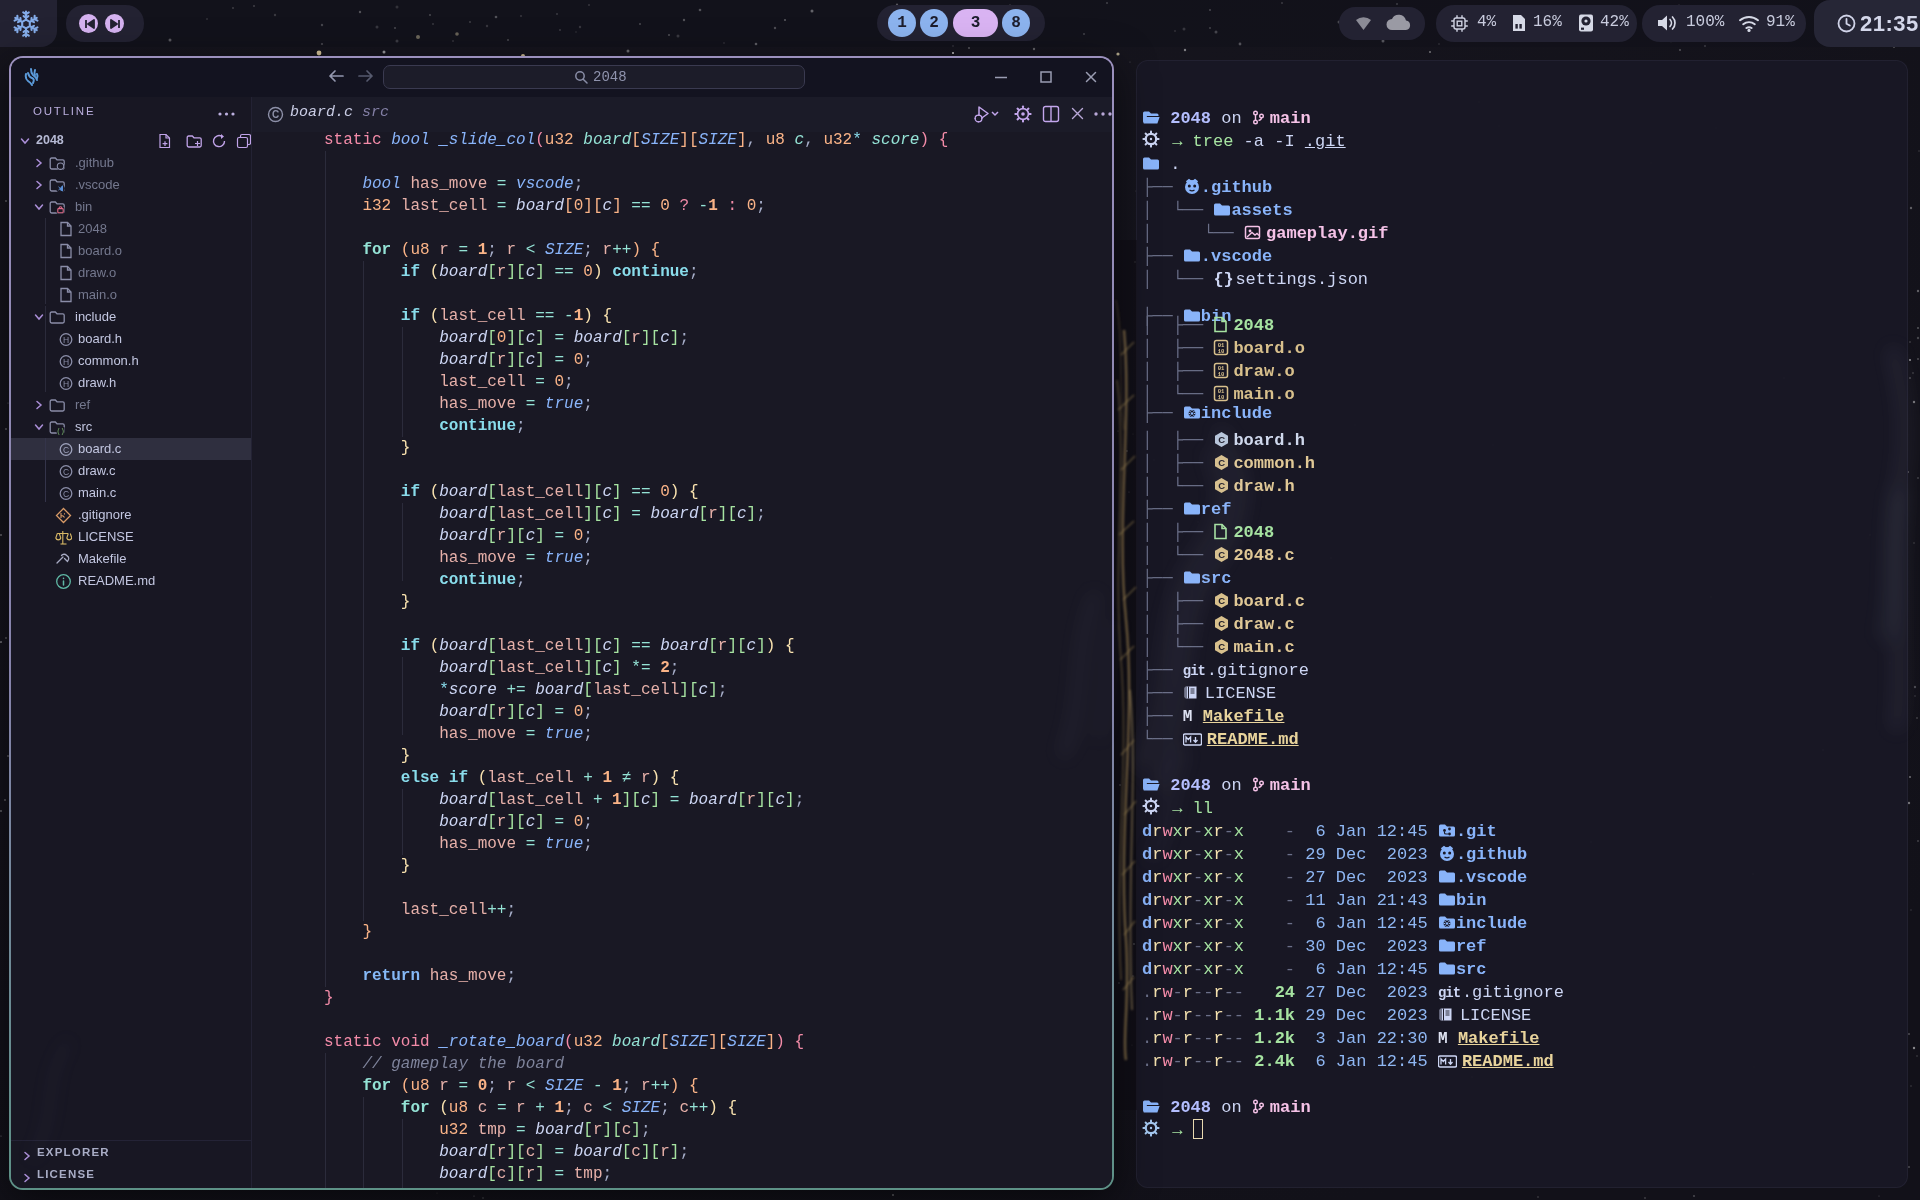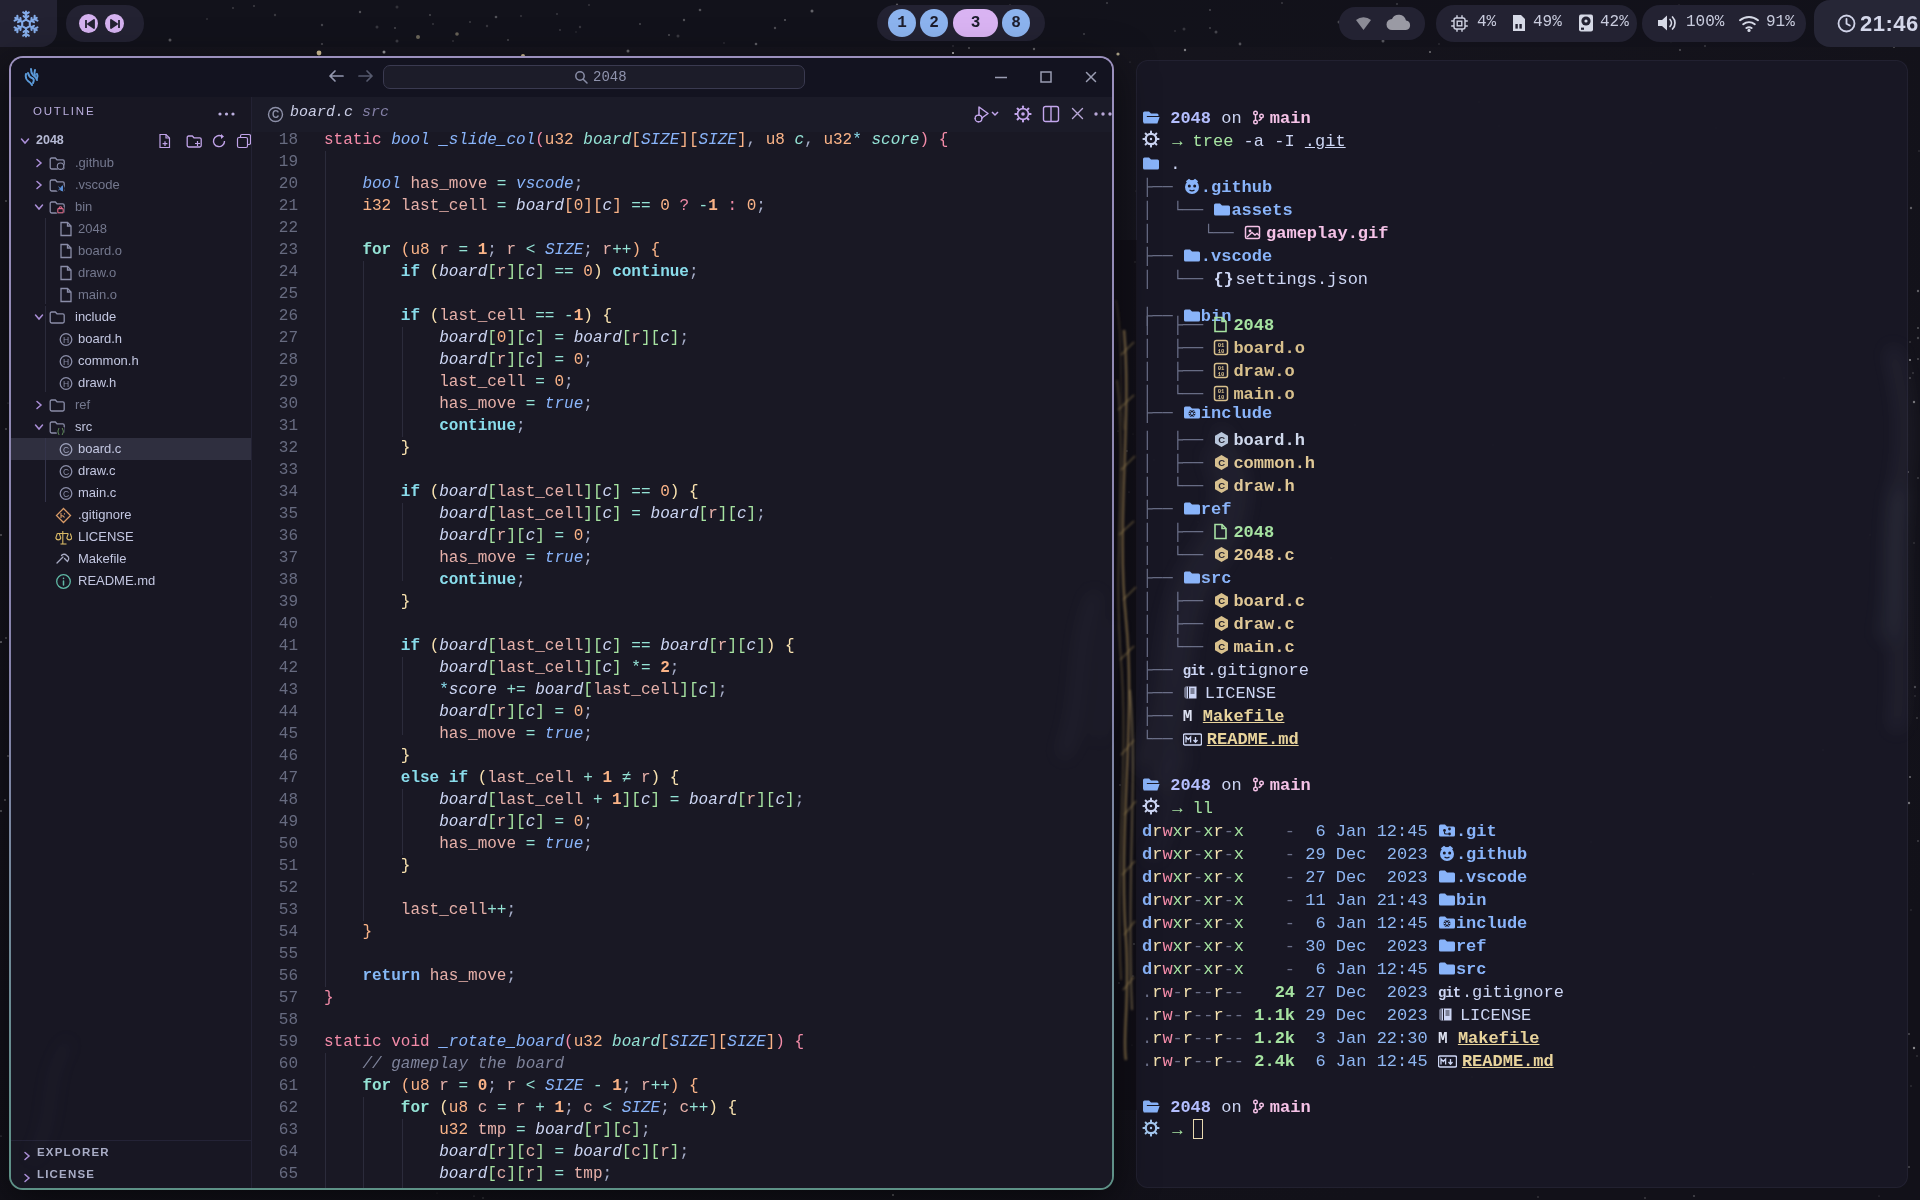--- a/index.html
+++ b/index.html
@@ -300,21 +300,21 @@
  <rect x="4" y="4" width="11" height="11" rx="2"></rect>
     <rect x="7.2" y="7.2" width="4.6" height="4.6"></rect>
  <path d="M7 4 V1.2 M12 4 V1.2 M7 15 V17.8 M12 15 V17.8 M4 7 H1.2 M4 12 H1.2 M15 7 H17.8 M15 12 H17.8"></path>
   </svg>
 <div class="bartxt" style="left:1477px">4%</div>
 <svg style="position:absolute;left:1510px;top:13px;z-index:3" width="17" height="20" viewBox="0 0 17 20">
  <path d="M3 2 H11 L15 6 V18 H3 Z" fill="#d6d9e6"></path>
     <rect x="5.4" y="11" width="2.4" height="4.6" fill="#232232"></rect>
     <rect x="9.4" y="11" width="2.4" height="4.6" fill="#232232"></rect>
   </svg>
-<div class="bartxt" style="left:1533px">49%</div>
+<div class="bartxt" style="left:1533px">16%</div>
 <svg style="position:absolute;left:1577px;top:13px;z-index:3" width="18" height="20" viewBox="0 0 18 20">
  <rect x="2" y="1.5" width="14" height="17" rx="2" fill="#d6d9e6"></rect>
  <circle cx="9" cy="8" r="4.6" fill="#232232"></circle>
     <circle cx="9" cy="8" r="1.6" fill="#d6d9e6"></circle>
  <rect x="4" y="14.6" width="3" height="2.2" fill="#232232"></rect>
   </svg>
 <div class="bartxt" style="left:1600px">42%</div>
 <div id="volpill" class="pill"></div>
 <svg style="position:absolute;left:1656px;top:13px;z-index:3" width="22" height="20" viewBox="0 0 22 20">
  <path d="M2 7 H6 L11 2.5 V17.5 L6 13 H2 Z" fill="#d6d9e6"></path>
@@ -328,21 +328,21 @@
  <path d="M8.4 13 A5 5 0 0 1 13.6 13" stroke-width="2"></path>
     </g>
  <circle cx="11" cy="15.4" r="1.6" fill="#d6d9e6"></circle>
   </svg>
 <div class="bartxt" style="left:1766px">91%</div>
 <div id="clock"></div>
 <svg style="position:absolute;left:1837px;top:14px;z-index:3" width="19" height="19" viewBox="0 0 19 19">
  <circle cx="9.5" cy="9.5" r="8" fill="none" stroke="#d0d3e8" stroke-width="1.8"></circle>
  <path d="M9.5 5 V9.7 L12.8 11.5" stroke="#d0d3e8" stroke-width="1.8" fill="none" stroke-linecap="round"></path>
   </svg>
-<div style="position:absolute;left:1860px;top:11px;z-index:3;color:#d4d7ea;font-size:22px;font-weight:bold;letter-spacing:0.5px">21:46</div>
+<div style="position:absolute;left:1860px;top:11px;z-index:3;color:#d4d7ea;font-size:22px;font-weight:bold;letter-spacing:0.5px">21:35</div>
 <div id="term"></div>
 <div class="tl" style="top:107px"><span style="display:inline-block;width:18px"><svg width="18" height="17" viewBox="0 0 18 17" style="vertical-align:-3px">
         <path d="M1 4 A1.5 1.5 0 0 1 2.5 2.5 H7 L9 4.5 H15 A1.5 1.5 0 0 1 16.5 6 V7 H5 L2.8 14 H2.5 A1.5 1.5 0 0 1 1 12.5 Z" fill="#89b4fa"></path>
         <path d="M3.6 8 H17.6 L15.4 14.5 H1.6 Z" fill="#89b4fa"></path>
       </svg></span> <span style="color:#b4befe;font-weight:bold">2048</span> on <span style="display:inline-block;width:18px"><svg width="13" height="17" viewBox="0 0 13 17" style="vertical-align:-3px">
         <circle cx="3.5" cy="4" r="1.8" fill="none" stroke="#f5c2e7" stroke-width="1.4"></circle>
         <circle cx="9.5" cy="7" r="1.8" fill="none" stroke="#f5c2e7" stroke-width="1.4"></circle>
         <circle cx="3.5" cy="13" r="1.8" fill="none" stroke="#f5c2e7" stroke-width="1.4"></circle>
         <path d="M3.5 5.8 V11.2 M9.5 8.8 Q9.5 11 6.5 11.5" stroke="#f5c2e7" stroke-width="1.4" fill="none"></path>
       </svg></span><span style="color:#f5c2e7;font-weight:bold">main</span></div>
@@ -755,68 +755,20 @@
       </div>
 <div class="guide" style="left:313.5px;top:93px;height:836px"></div>
 <div class="guide" style="left:313.5px;top:995px;height:137px"></div>
 <div class="guide" style="left:352px;top:203px;height:660px"></div>
 <div class="guide" style="left:352px;top:1039px;height:93px"></div>
 <div class="guide" style="left:390.5px;top:269px;height:110px"></div>
 <div class="guide" style="left:390.5px;top:445px;height:78px"></div>
 <div class="guide" style="left:390.5px;top:599px;height:78px"></div>
 <div class="guide" style="left:390.5px;top:731px;height:66px"></div>
 <div class="guide" style="left:390.5px;top:1061px;height:71px"></div>
-<pre class="ln" style="left:250px;top:71px;width:37px;text-align:right;color:#676b80">18
-19
-20
-21
-22
-23
-24
-25
-26
-27
-28
-29
-30
-31
-32
-33
-34
-35
-36
-37
-38
-39
-40
-41
-42
-43
-44
-45
-46
-47
-48
-49
-50
-51
-52
-53
-54
-55
-56
-57
-58
-59
-60
-61
-62
-63
-64
-65</pre>
 <pre class="ln" style="left:313px;top:71px;color:#cdd6f4"><span style="color:#f38ba8">static</span> <span style="color:#89b4fa" class="it">bool</span> <span style="color:#89b4fa" class="it">_slide_col</span><span style="color:#f38ba8">(</span><span style="color:#fab387">u32</span> <span style="color:#94e2d5" class="it">board</span><span style="color:#fab387">[</span><span style="color:#89b4fa" class="it">SIZE</span><span style="color:#fab387">]</span><span style="color:#fab387">[</span><span style="color:#89b4fa" class="it">SIZE</span><span style="color:#fab387">]</span><span style="color:#a6adc8">,</span> <span style="color:#fab387">u8</span> <span style="color:#94e2d5" class="it">c</span><span style="color:#a6adc8">,</span> <span style="color:#fab387">u32</span><span style="color:#89dceb">*</span> <span style="color:#94e2d5" class="it">score</span><span style="color:#f38ba8">)</span> <span style="color:#f38ba8">{</span>
 
     <span style="color:#89b4fa" class="it">bool</span> <span style="color:#e6b0a9">has_move</span> <span style="color:#94e2d5">=</span> <span style="color:#89b4fa" class="it">vscode</span><span style="color:#a6adc8">;</span>
     <span style="color:#fab387">i32</span> <span style="color:#e6b0a9">last_cell</span> <span style="color:#94e2d5">=</span> <span style="color:#cdd6f4" class="it">board</span><span style="color:#fab387">[</span><span style="color:#fab387">0</span><span style="color:#fab387">]</span><span style="color:#fab387">[</span><span style="color:#cdd6f4" class="it">c</span><span style="color:#fab387">]</span> <span style="color:#94e2d5">==</span> <span style="color:#fab387">0</span> <span style="color:#f38ba8">?</span> <span style="color:#94e2d5">-</span><span style="color:#fab387" class="bd">1</span> <span style="color:#f38ba8">:</span> <span style="color:#fab387">0</span><span style="color:#a6adc8">;</span>
 
     <span style="color:#94e2d5" class="bd">for</span> <span style="color:#fab387">(</span><span style="color:#fab387">u8</span> <span style="color:#e6b0a9">r</span> <span style="color:#94e2d5">=</span> <span style="color:#fab387" class="bd">1</span><span style="color:#a6adc8">;</span> <span style="color:#e6b0a9">r</span> <span style="color:#94e2d5">&lt;</span> <span style="color:#89b4fa" class="it">SIZE</span><span style="color:#a6adc8">;</span> <span style="color:#e6b0a9">r</span><span style="color:#94e2d5">++</span><span style="color:#fab387">)</span> <span style="color:#fab387">{</span>
         <span style="color:#89dceb" class="bd">if</span> <span style="color:#f9e2af">(</span><span style="color:#cdd6f4" class="it">board</span><span style="color:#a6e3a1">[</span><span style="color:#e6b0a9">r</span><span style="color:#a6e3a1">]</span><span style="color:#a6e3a1">[</span><span style="color:#cdd6f4" class="it">c</span><span style="color:#a6e3a1">]</span> <span style="color:#94e2d5">==</span> <span style="color:#fab387">0</span><span style="color:#f9e2af">)</span> <span style="color:#89dceb" class="bd">continue</span><span style="color:#a6adc8">;</span>
 
         <span style="color:#89dceb" class="bd">if</span> <span style="color:#f9e2af">(</span><span style="color:#e6b0a9">last_cell</span> <span style="color:#94e2d5">==</span> <span style="color:#94e2d5">-</span><span style="color:#fab387" class="bd">1</span><span style="color:#f9e2af">)</span> <span style="color:#f9e2af">{</span>
             <span style="color:#cdd6f4" class="it">board</span><span style="color:#a6e3a1">[</span><span style="color:#fab387">0</span><span style="color:#a6e3a1">]</span><span style="color:#a6e3a1">[</span><span style="color:#cdd6f4" class="it">c</span><span style="color:#a6e3a1">]</span> <span style="color:#94e2d5">=</span> <span style="color:#cdd6f4" class="it">board</span><span style="color:#a6e3a1">[</span><span style="color:#e6b0a9">r</span><span style="color:#a6e3a1">]</span><span style="color:#a6e3a1">[</span><span style="color:#cdd6f4" class="it">c</span><span style="color:#a6e3a1">]</span><span style="color:#a6adc8">;</span>

